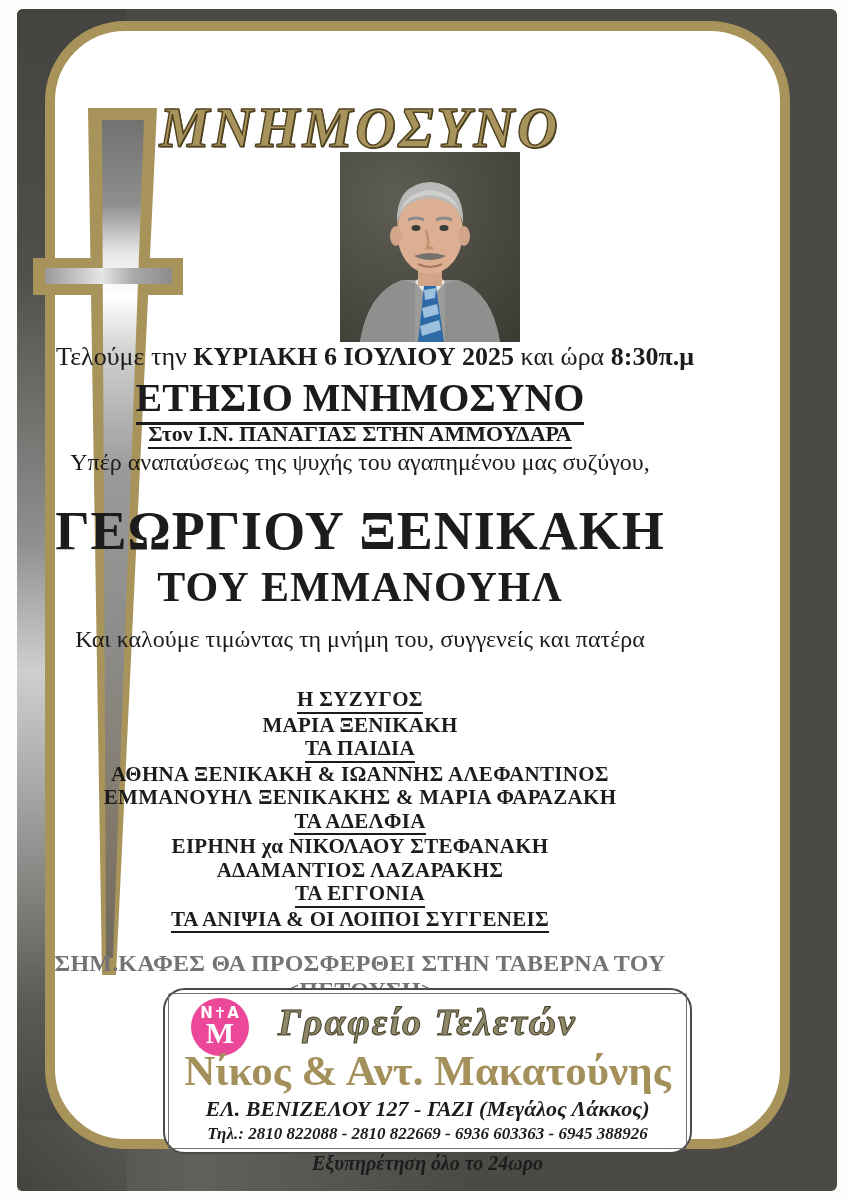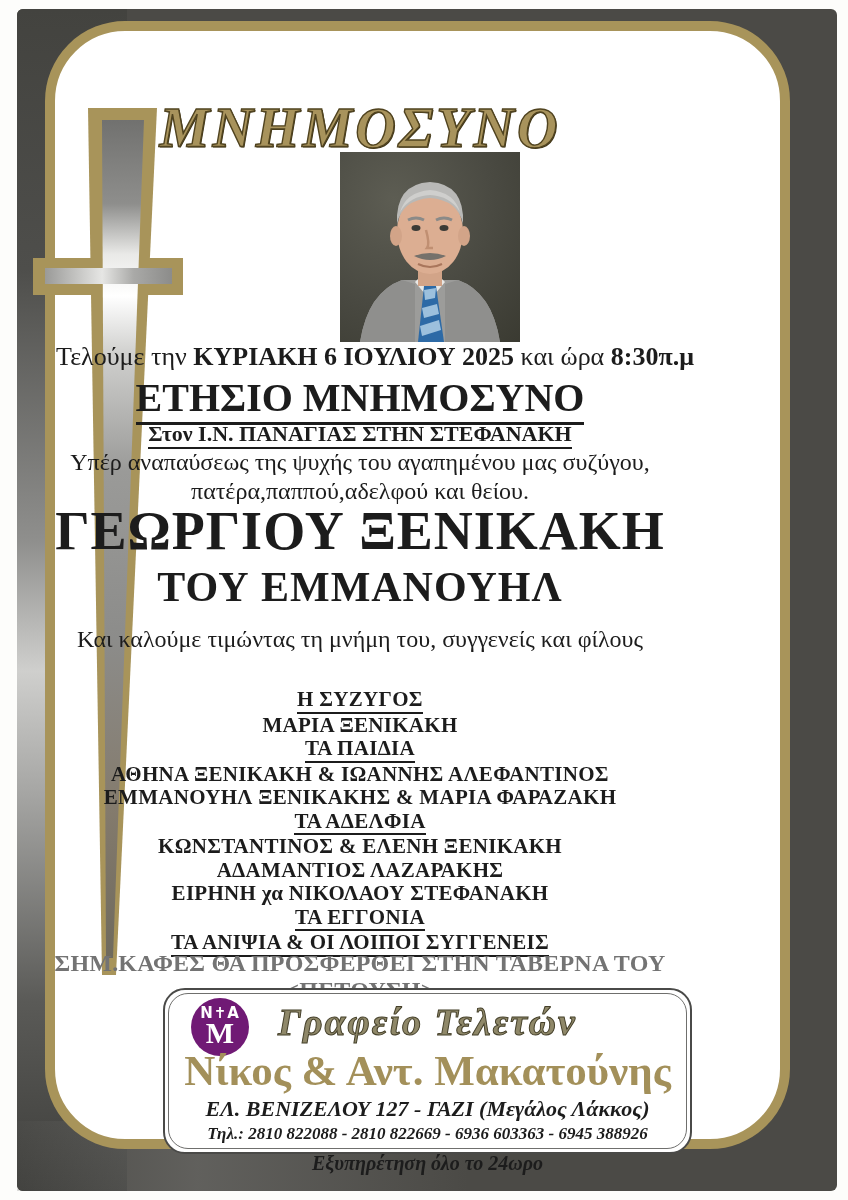--- a/index.html
+++ b/index.html
@@ -48,23 +48,23 @@
   .invite{position:absolute;left:0;right:0;top:624px;font-size:24px;line-height:30px;}
 
   .family{position:absolute;left:0;right:0;top:688px;font-size:21px;font-weight:bold;line-height:23.5px;letter-spacing:.3px;}
   .family .u span{display:inline-block;border-bottom:2px solid #1c1c1c;}
 
   .note{position:absolute;left:0;right:0;top:950px;font-size:24px;font-weight:bold;color:#737373;letter-spacing:.2px;}
 
   
   .fbox{position:absolute;left:163px;top:988px;width:525px;height:162px;background:#fff;
         border:2px solid #4a4a48;border-radius:22px;z-index:6;}
-  .fbox .inner2{position:absolute;left:3px;top:3px;right:3px;bottom:3px;border:1.5px solid #6f6f6d;border-radius:20px;
+  .fbox .inner2{position:absolute;left:3px;top:3px;right:3px;bottom:3px;border:1.5px solid #6f6f6d;border-radius:2px;
         text-align:center;padding-top:4px;box-sizing:border-box;}
-  .logo{position:absolute;left:26px;top:8px;width:58px;height:58px;border-radius:50%;background:#701a75;
+  .logo{position:absolute;left:26px;top:8px;width:58px;height:58px;border-radius:50%;background:#ec4899;
         color:#fff;text-align:center;line-height:1;}
   .logo .lt{font-size:15px;font-weight:bold;letter-spacing:1px;display:block;margin-top:8px;font-family:"DejaVu Sans",sans-serif;}
   .logo .lm{font-size:30px;font-weight:bold;display:block;margin-top:-3px;font-family:"Liberation Serif",serif;}
   .script{font-size:38px;font-style:italic;font-weight:bold;letter-spacing:2px;color:#8f8869;
           -webkit-text-stroke:1px #45402a;margin-top:2px;}
   .owner{font-size:43px;font-weight:bold;color:#a3905a;margin-top:2px;text-align:center;}
   .addr{font-size:22px;font-weight:bold;font-style:italic;margin-top:1px;}
   .tel{font-size:17px;font-weight:bold;font-style:italic;margin-top:2px;}
   .h24{font-size:20px;font-weight:bold;font-style:italic;margin-top:8px;}
 </style>
@@ -144,45 +144,43 @@
 
     <div class="dateline">
       <span>Τελούμε την </span><b>ΚΥΡΙΑΚΗ 6 ΙΟΥΛΙΟΥ 2025</b><span> και ώρα </span><b>8:30π.μ</b>
     </div>
 
     <div class="etisio">
       <span>ΕΤΗΣΙΟ ΜΝΗΜΟΣΥΝΟ</span>
     </div>
 
     <div class="ston">
-      <span>Στον Ι.Ν. ΠΑΝΑΓΙΑΣ ΣΤΗΝ ΣΤΕΦΑΝΑΚΗ</span>
+      <span>Στον Ι.Ν. ΠΑΝΑΓΙΑΣ ΣΤΗΝ ΑΜΜΟΥΔΑΡΑ</span>
     </div>
 
     <div class="yper">
       <div>Υπέρ αναπαύσεως της ψυχής του αγαπημένου μας συζύγου,</div>
-      <div>πατέρα,παππού,αδελφού και θείου.</div>
     </div>
 
     <div class="deceased">ΓΕΩΡΓΙΟΥ ΞΕΝΙΚΑΚΗ</div>
     <div class="patronym">ΤΟΥ ΕΜΜΑΝΟΥΗΛ</div>
 
     <div class="invite">
-      <div>Και καλούμε τιμώντας τη μνήμη του, συγγενείς και φίλους</div>
+      <div>Και καλούμε τιμώντας τη μνήμη του, συγγενείς και πατέρα</div>
     </div>
 
     <div class="family">
       <div class="u"><span>Η ΣΥΖΥΓΟΣ</span></div>
       <div>ΜΑΡΙΑ ΞΕΝΙΚΑΚΗ</div>
       <div class="u"><span>ΤΑ ΠΑΙΔΙΑ</span></div>
       <div>ΑΘΗΝΑ ΞΕΝΙΚΑΚΗ &amp; ΙΩΑΝΝΗΣ ΑΛΕΦΑΝΤΙΝΟΣ</div>
       <div>ΕΜΜΑΝΟΥΗΛ ΞΕΝΙΚΑΚΗΣ &amp; ΜΑΡΙΑ ΦΑΡΑΖΑΚΗ</div>
       <div class="u"><span>ΤΑ ΑΔΕΛΦΙΑ</span></div>
-      <div>ΚΩΝΣΤΑΝΤΙΝΟΣ &amp; ΕΛΕΝΗ ΞΕΝΙΚΑΚΗ</div>
+      <div>ΕΙΡΗΝΗ χα ΝΙΚΟΛΑΟΥ ΣΤΕΦΑΝΑΚΗ</div>
       <div>ΑΔΑΜΑΝΤΙΟΣ ΛΑΖΑΡΑΚΗΣ</div>
-      <div>ΕΙΡΗΝΗ χα ΝΙΚΟΛΑΟΥ ΣΤΕΦΑΝΑΚΗ</div>
       <div class="u"><span>ΤΑ ΕΓΓΟΝΙΑ</span></div>
       <div class="u"><span>ΤΑ ΑΝΙΨΙΑ &amp; ΟΙ ΛΟΙΠΟΙ ΣΥΓΓΕΝΕΙΣ</span></div>
     </div>
 
     <div class="note">ΣΗΜ.ΚΑΦΕΣ ΘΑ ΠΡΟΣΦΕΡΘΕΙ ΣΤΗΝ ΤΑΒΕΡΝΑ ΤΟΥ &lt;ΠΕΤΟΥΣΗ&gt;</div>
 
     <div class="fbox">
       <div class="logo">
         <span class="lt">Ν✝Α</span>
         <span class="lm">Μ</span>

